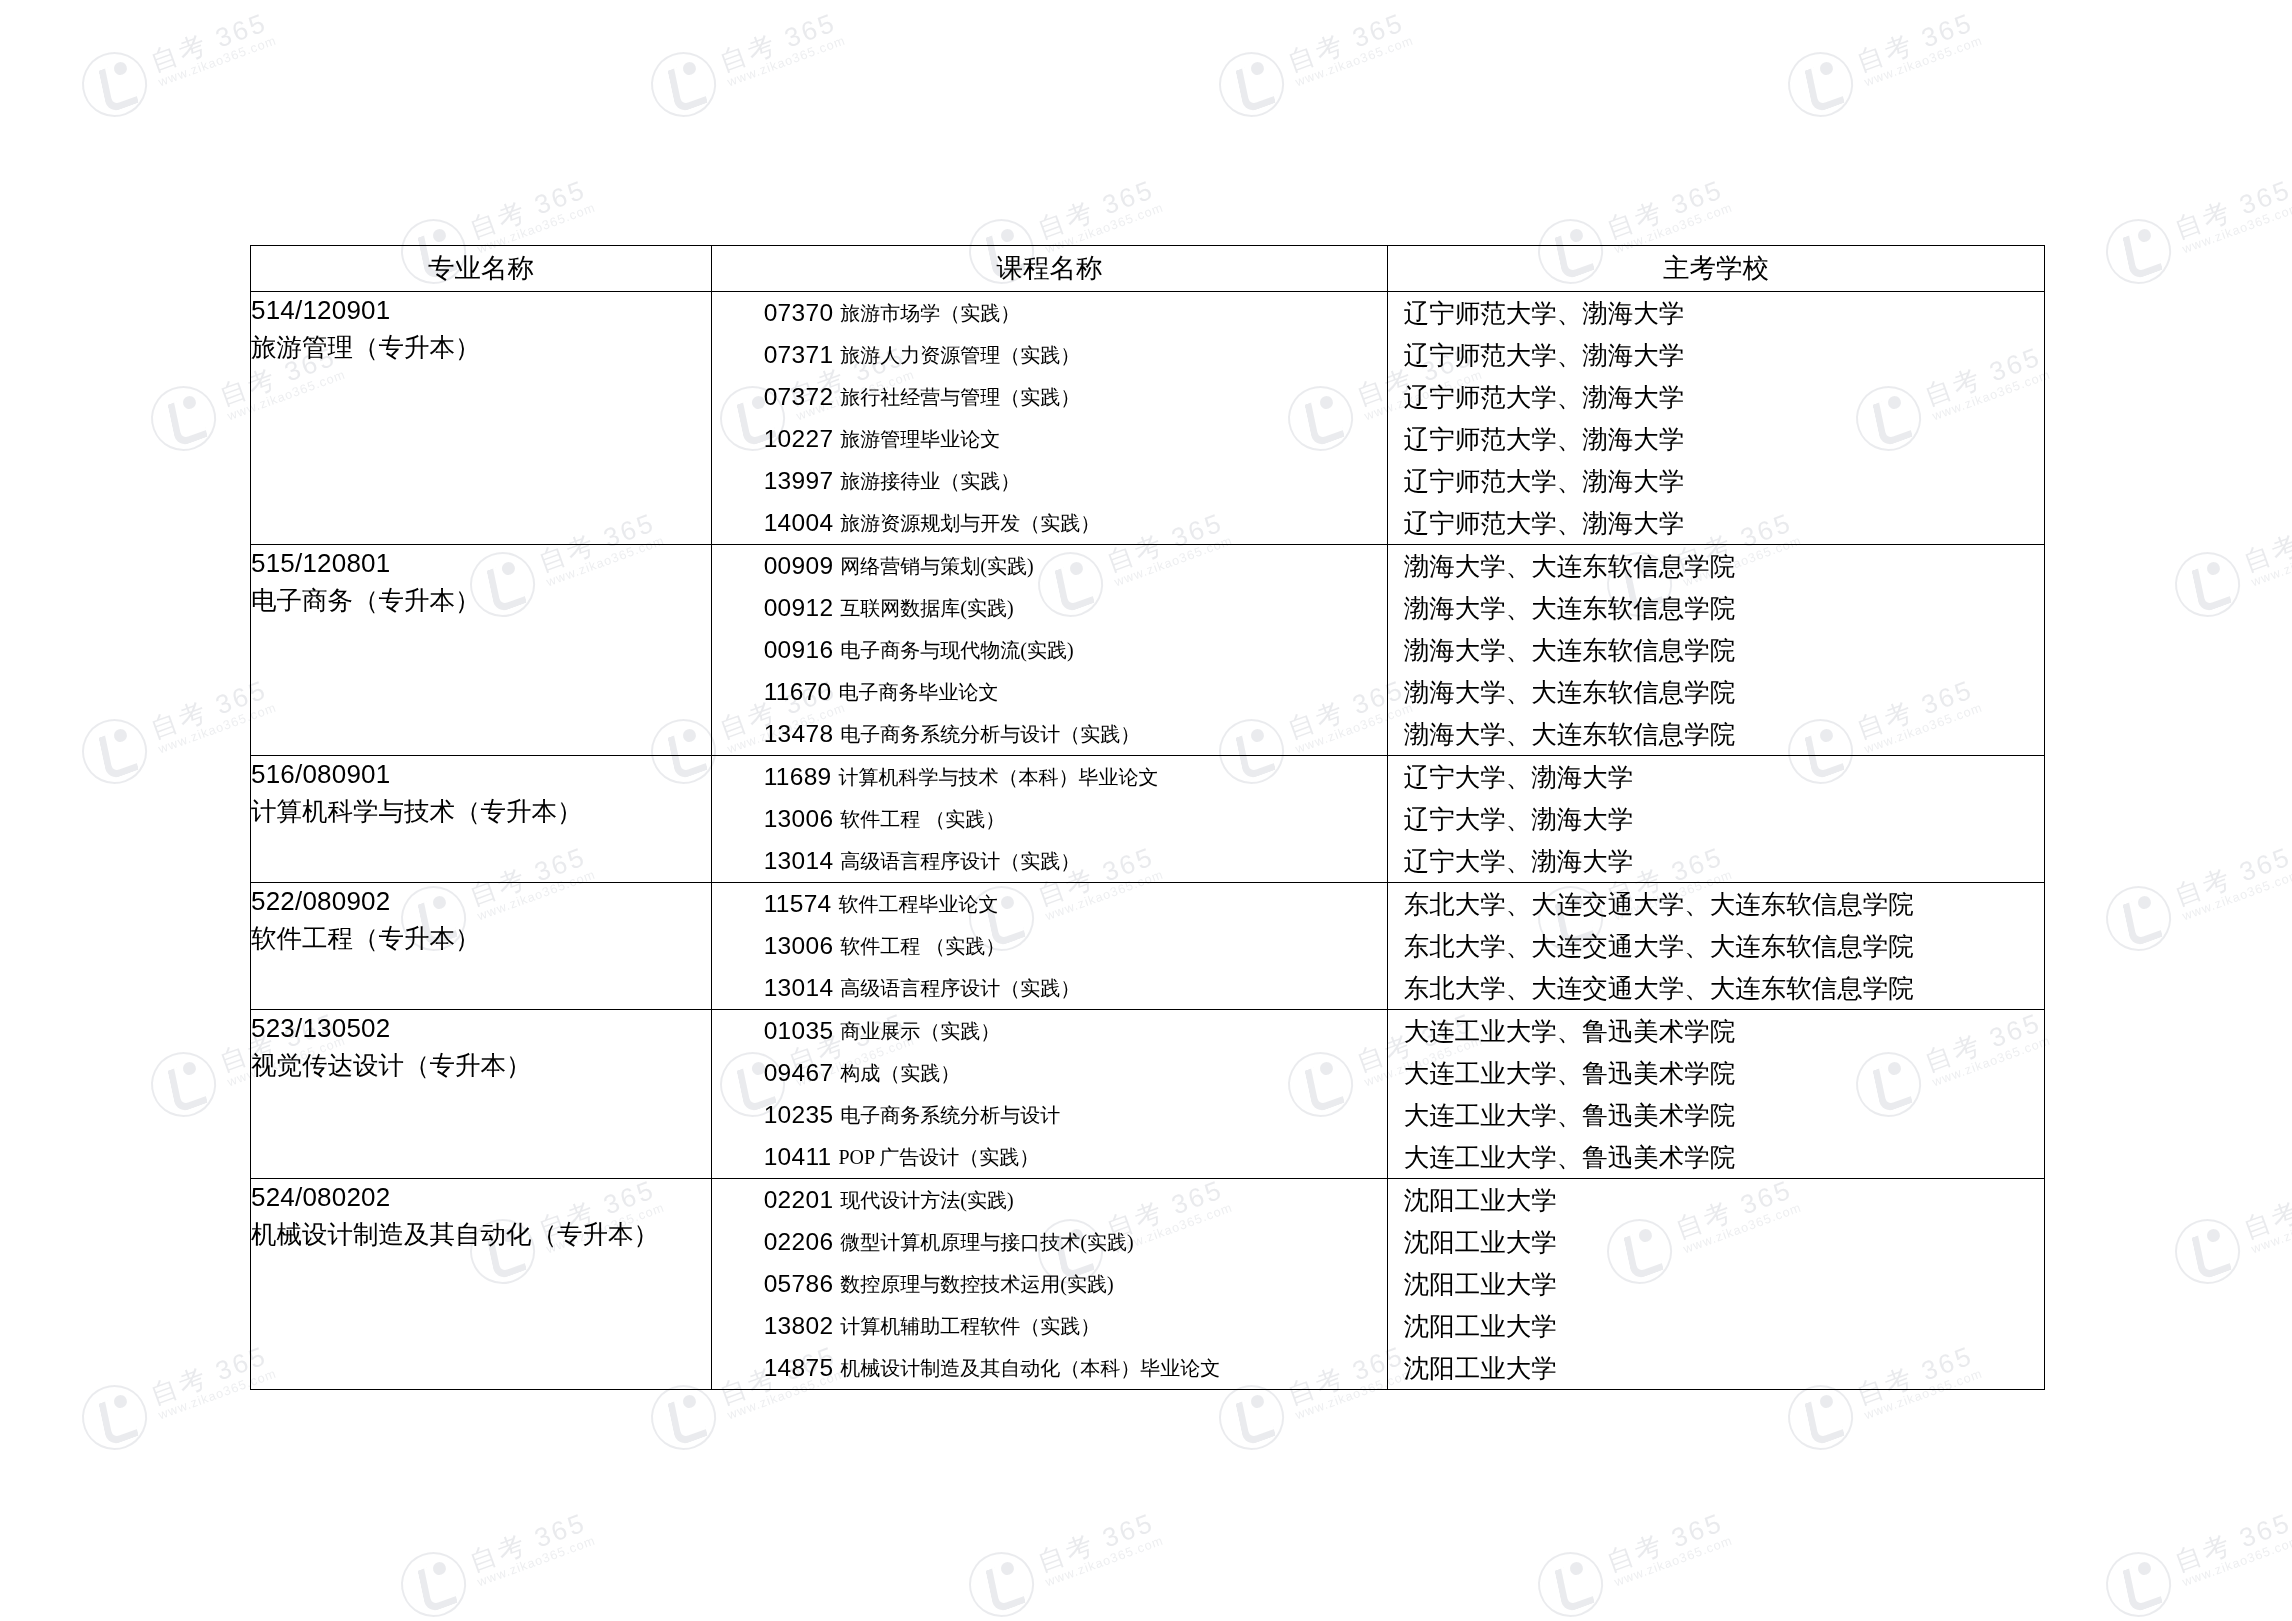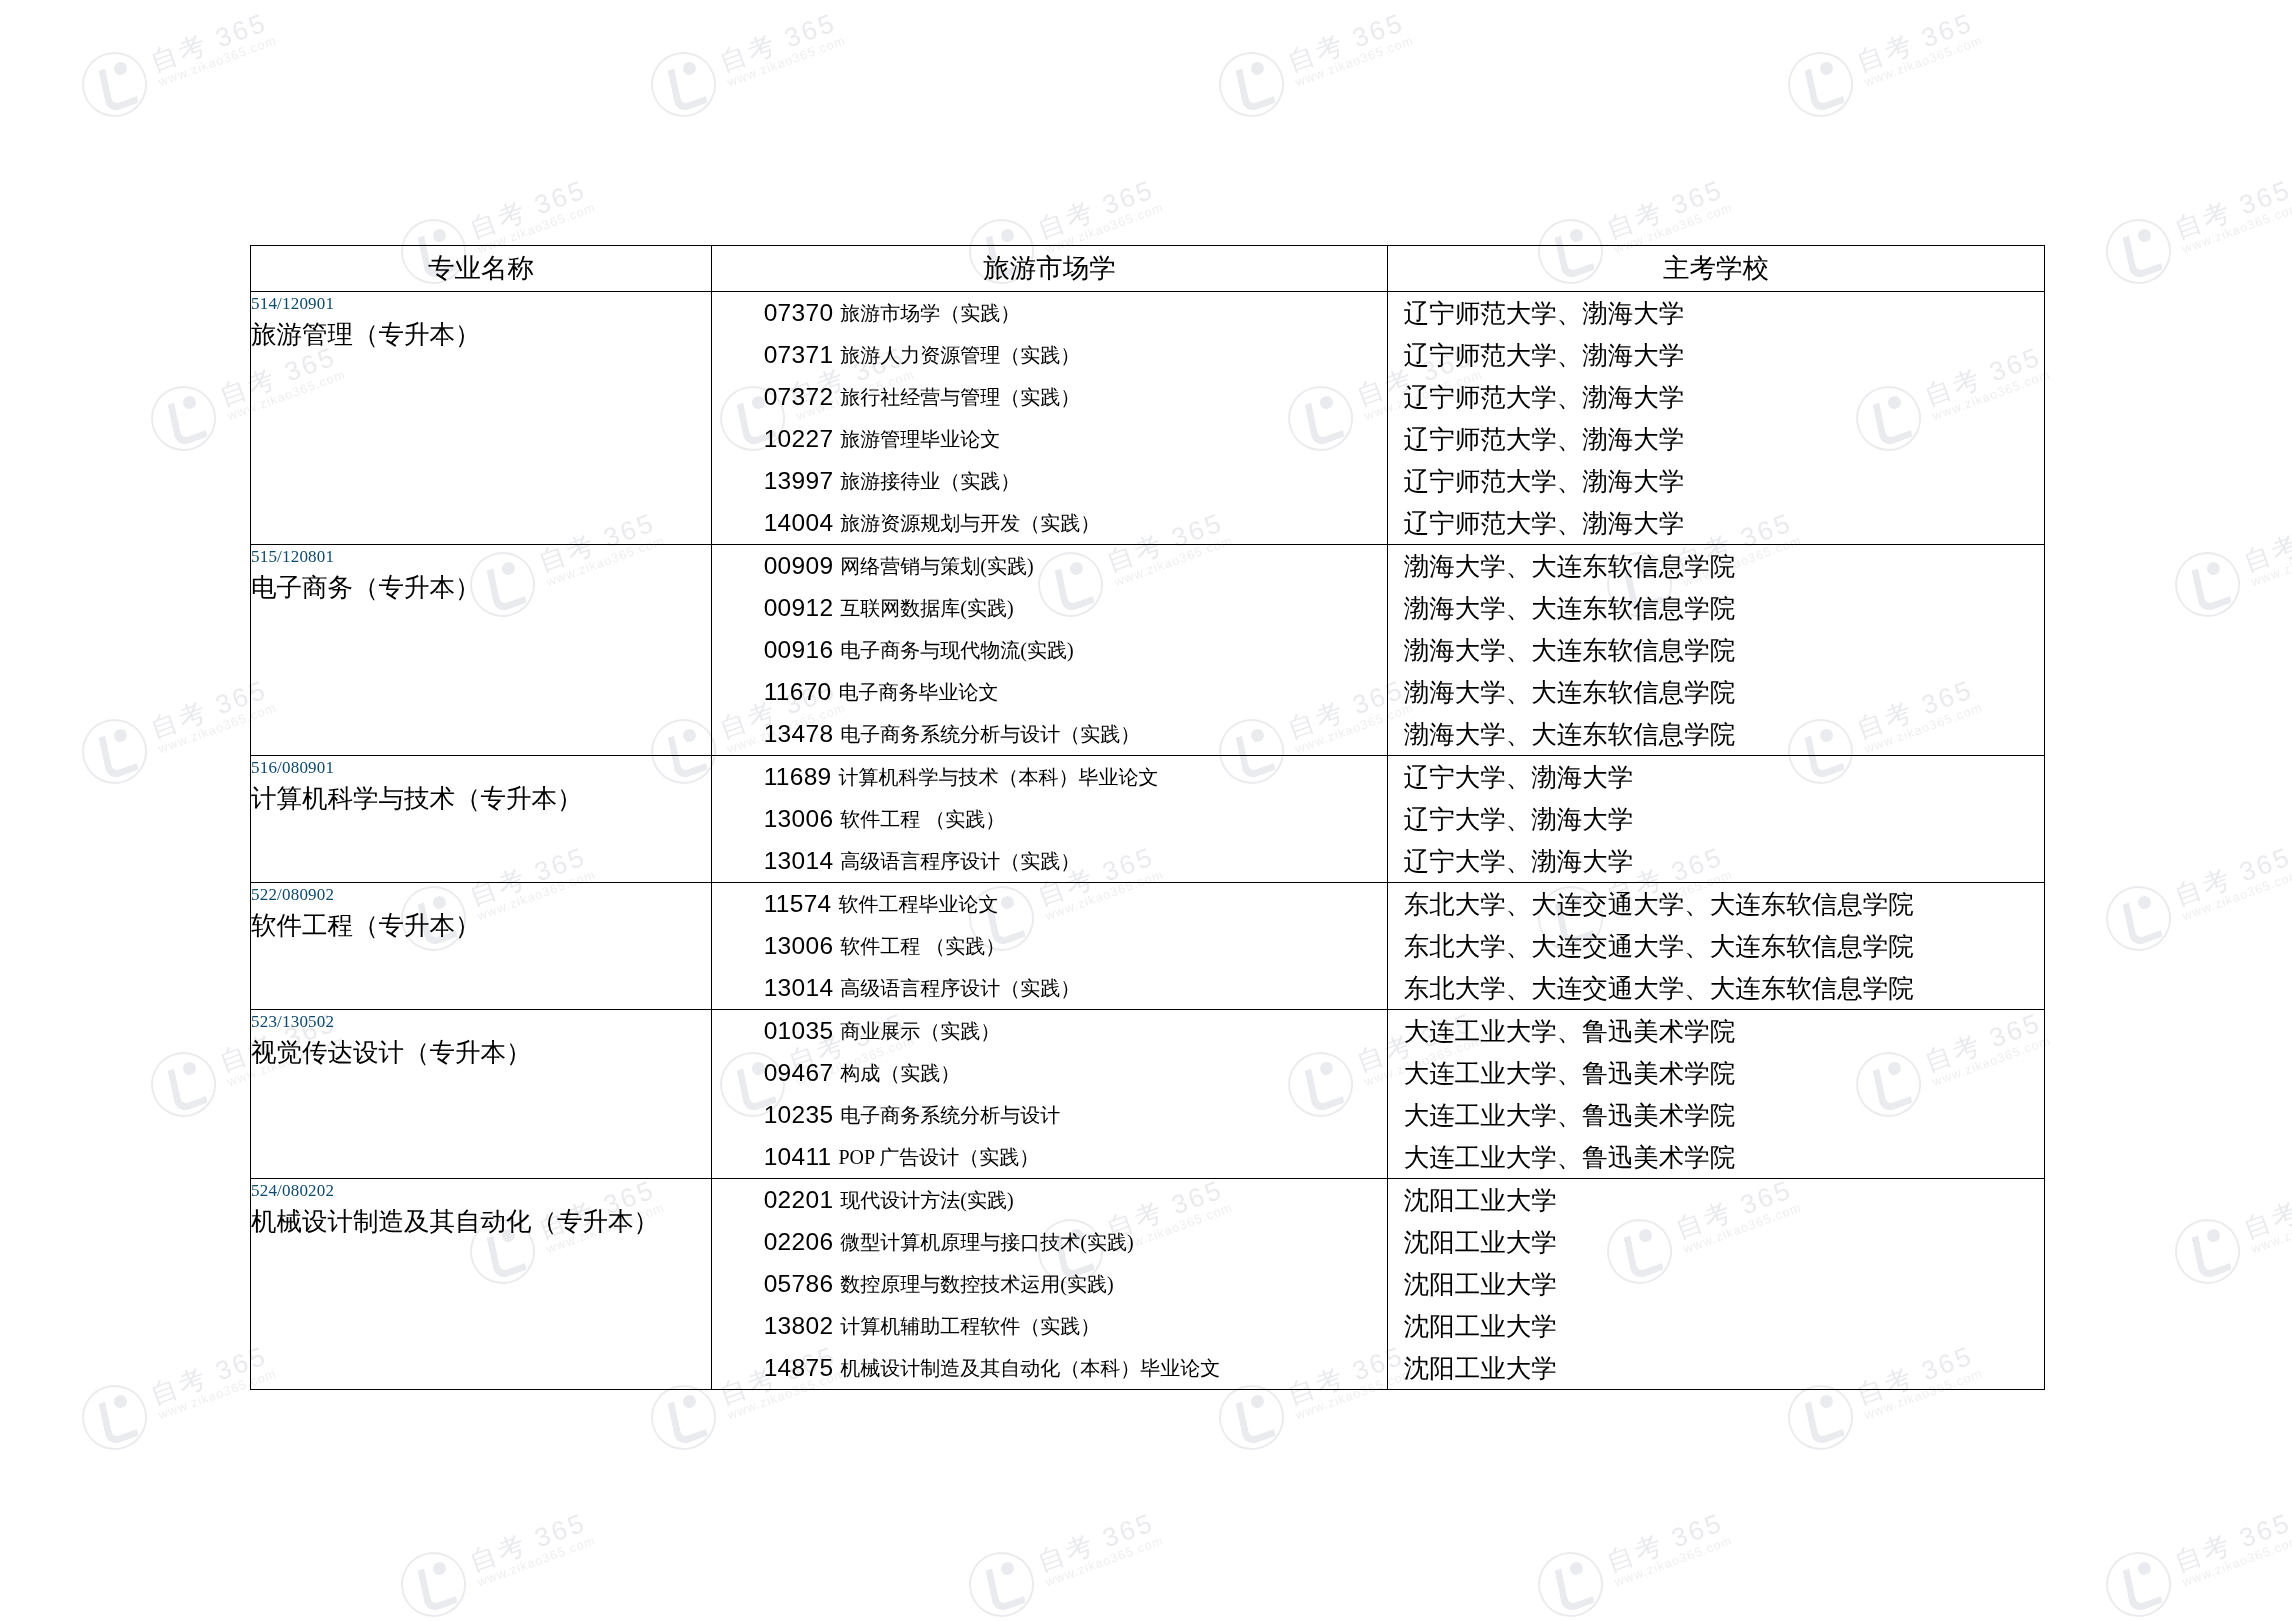--- a/index.html
+++ b/index.html
@@ -115,24 +115,24 @@
     height: 45px;
     line-height: 45px;
     color: #000;
   }
 
   td.major-cell {
     padding: 0 0 0 17.6px;
     vertical-align: middle;
   }
   .major-code {
-    font-family: Liberation Serif, serif;
-    font-size: 17px;
+    font-family: Liberation Sans, sans-serif;
+    font-size: 26px;
     line-height: 1.45;
-    color: #0c4a6e;
+    color: #000000;
     letter-spacing: 0.2px;
   }
   .major-name {
     font-size: 25.5px;
     line-height: 1.45;
     color: #000;
   }
 
   td.sub-cell {
     padding: 0;
@@ -536,21 +536,21 @@
 <div id="page">
   <table class="doc-table">
     <colgroup>
       <col class="c-major">
         <col class="c-course">
         <col class="c-school">
     </colgroup>
     <thead>
       <tr>
         <th>专业名称</th>
-        <th>旅游市场学</th>
+        <th>课程名称</th>
         <th>主考学校</th>
       </tr>
     </thead>
     <tbody id="table-body">
         <tr>
           <td class="major-cell">
             <div class="major-code">514/120901</div>
             <div class="major-name">旅游管理（专升本）</div>
           </td>
           <td class="sub-cell">

